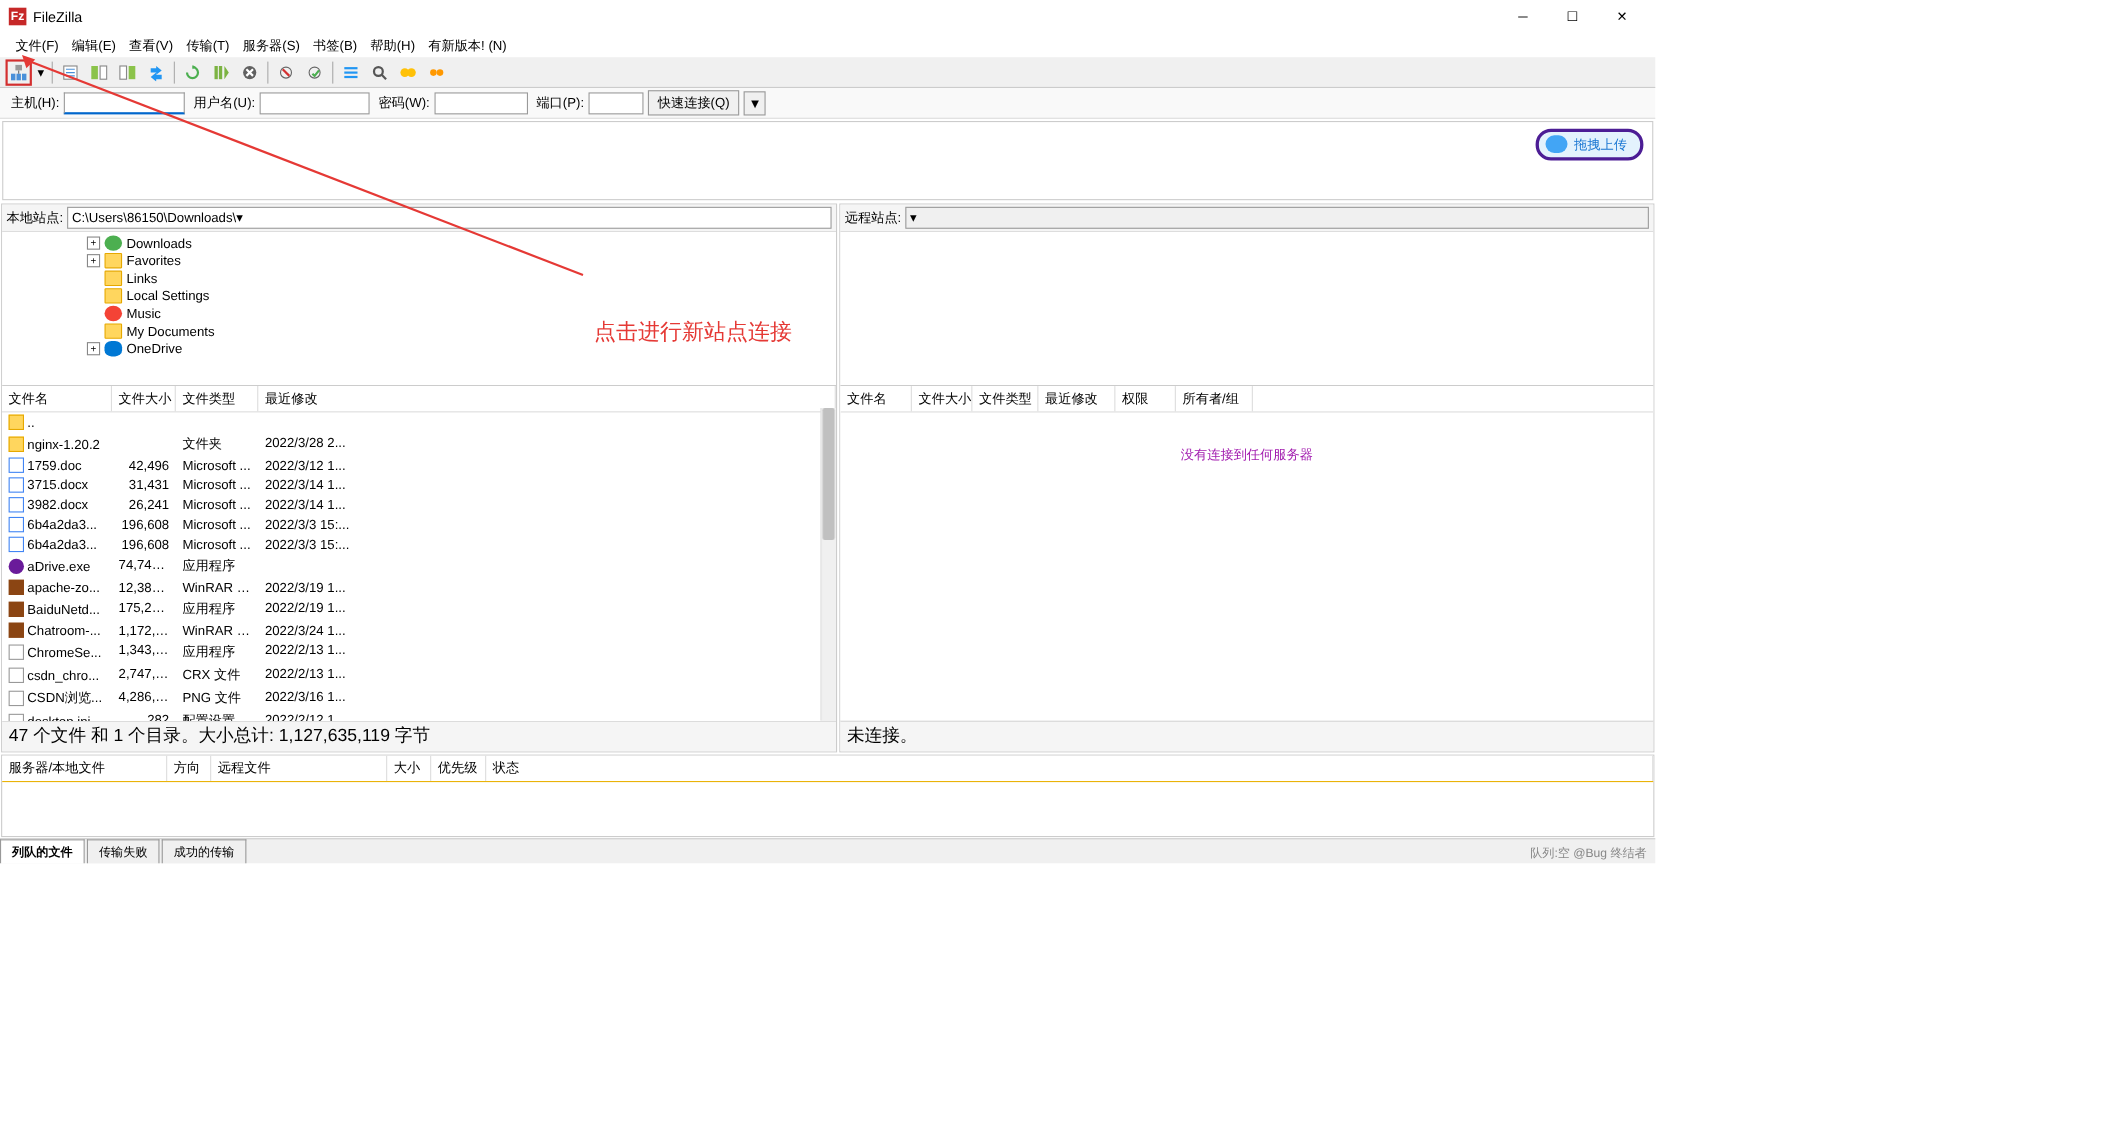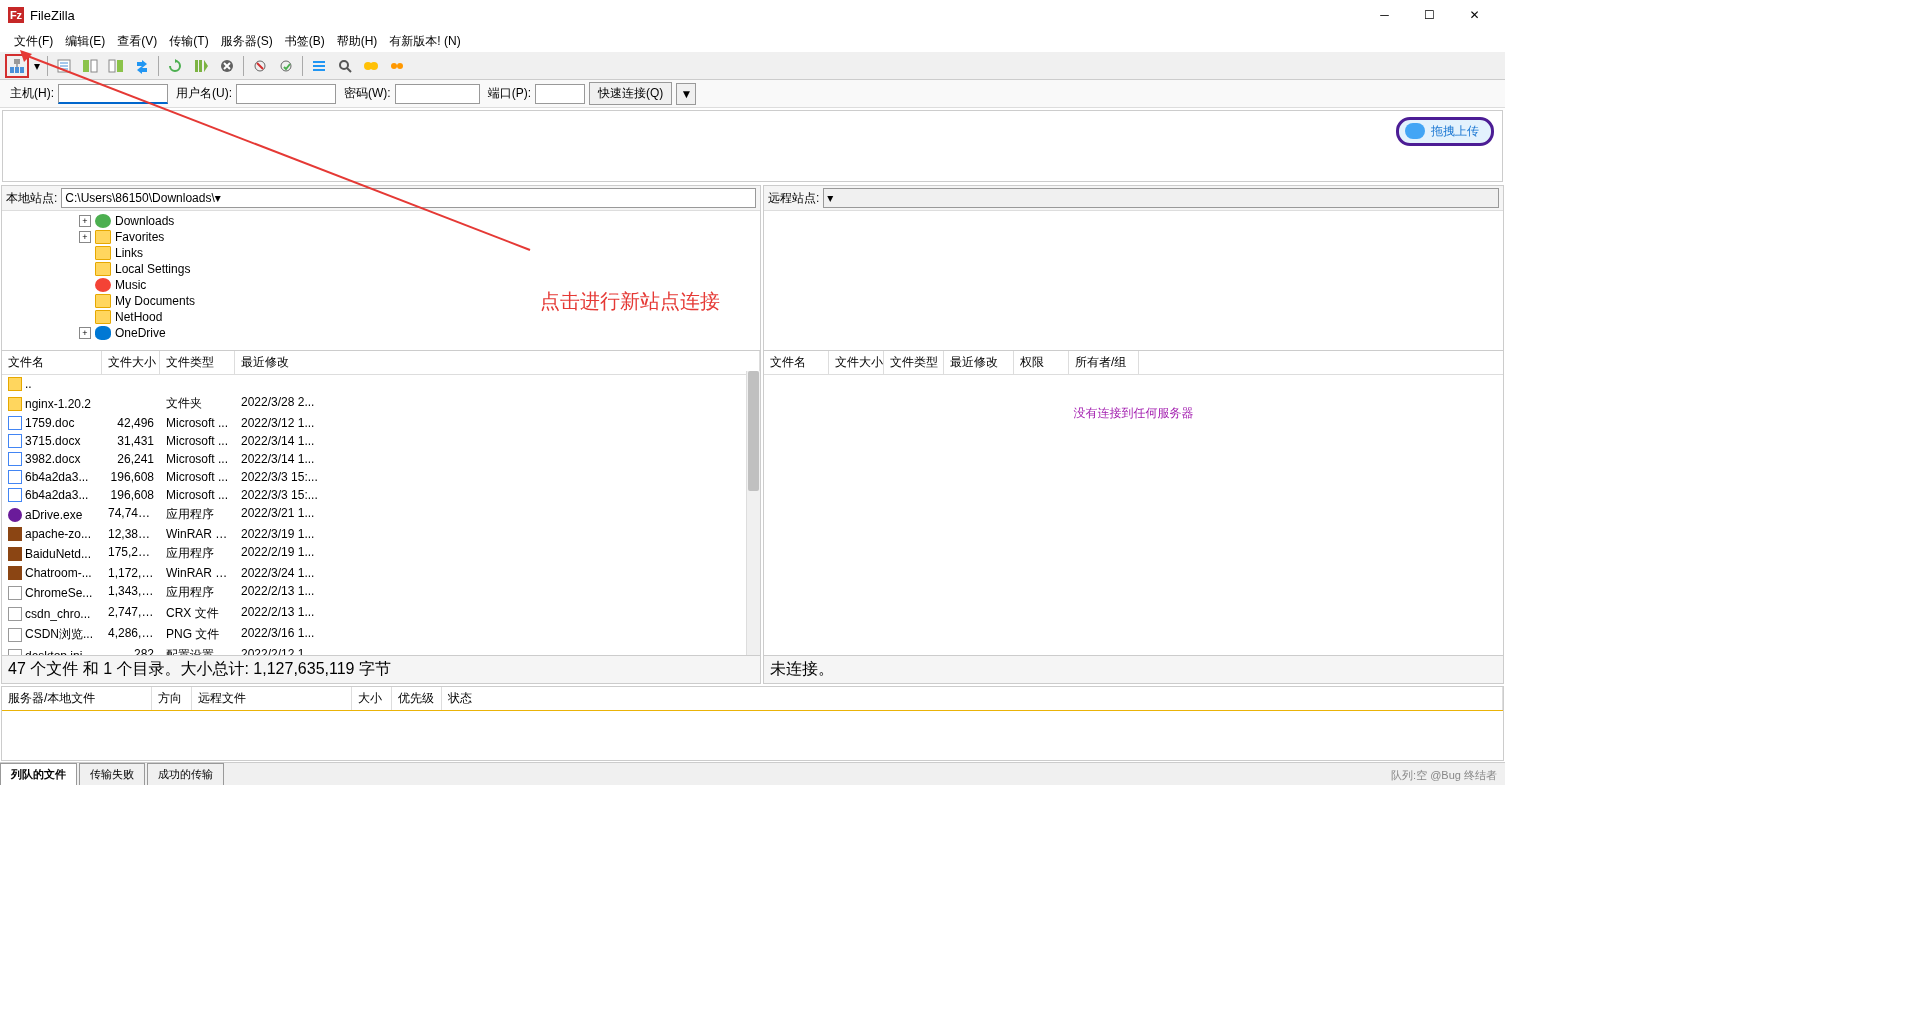--- a/index.html
+++ b/index.html
@@ -252,25 +252,20 @@
           <span style="width:12px;margin-left:-18px"></span>
           <span class="tree-icon music-icon"></span>
           <span>Music</span>
         </div>
         <div class="tree-item">
           <span style="width:12px;margin-left:-18px"></span>
           <span class="tree-icon folder-icon"></span>
           <span>My Documents</span>
         </div>
         <div class="tree-item">
-          <span style="width:12px;margin-left:-18px"></span>
-          <span class="tree-icon folder-icon"></span>
-          <span>NetHood</span>
-        </div>
-        <div class="tree-item">
           <span class="tree-expand">+</span>
           <span class="tree-icon cloud-icon"></span>
           <span>OneDrive</span>
         </div>
       </div>
     <div class="list-area">
       <div class="list-header">
         <div class="col col-name">文件名</div>
         <div class="col col-size">文件大小</div>
         <div class="col col-type">文件类型</div>
@@ -340,21 +335,20 @@
             <div class="col col-type">Microsoft ...</div>
             <div class="col col-date" style="flex:1">2022/3/3 15:...</div>
           </div>
           <div class="list-row">
             <div class="col col-name">
               <span class="file-ico ico-exe"></span>
               <span>aDrive.exe</span>
             </div>
             <div class="col col-size">74,747,...</div>
             <div class="col col-type">应用程序</div>
-            <div class="col col-date" style="flex:1">2022/3/21 1...</div>
           </div>
           <div class="list-row">
             <div class="col col-name">
               <span class="file-ico ico-rar"></span>
               <span>apache-zo...</span>
             </div>
             <div class="col col-size">12,387,...</div>
             <div class="col col-type">WinRAR a...</div>
             <div class="col col-date" style="flex:1">2022/3/19 1...</div>
           </div>

